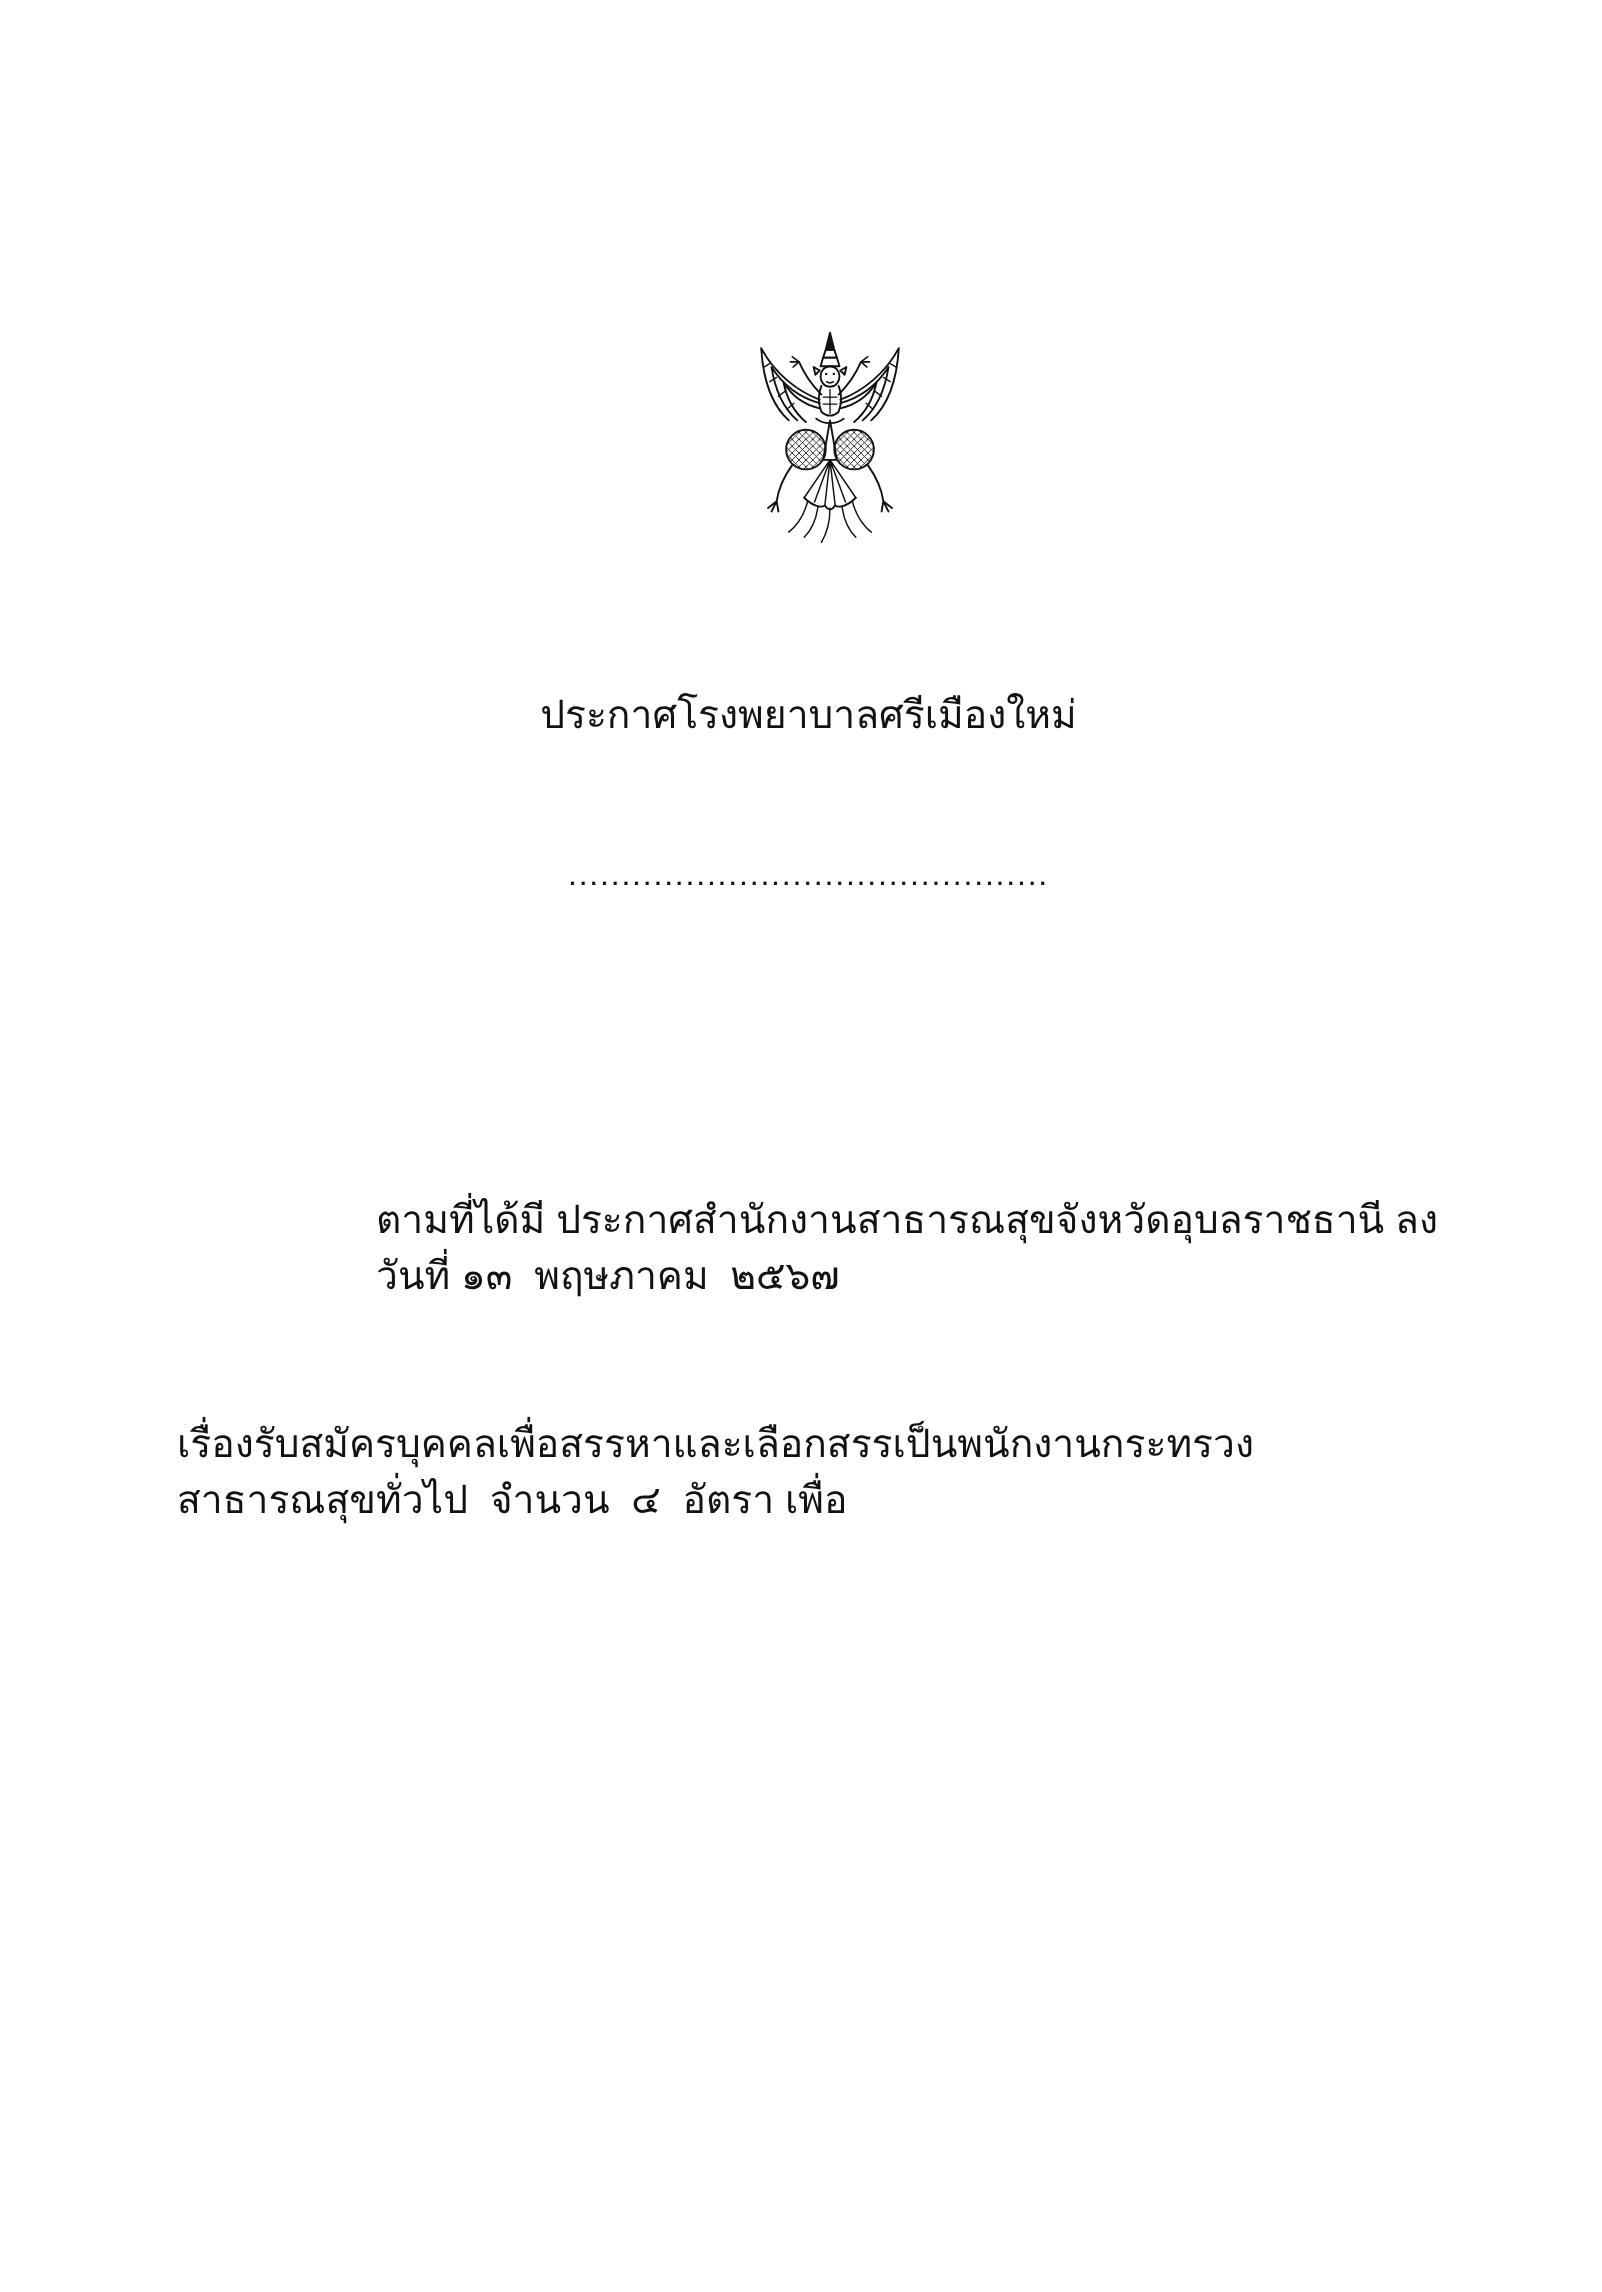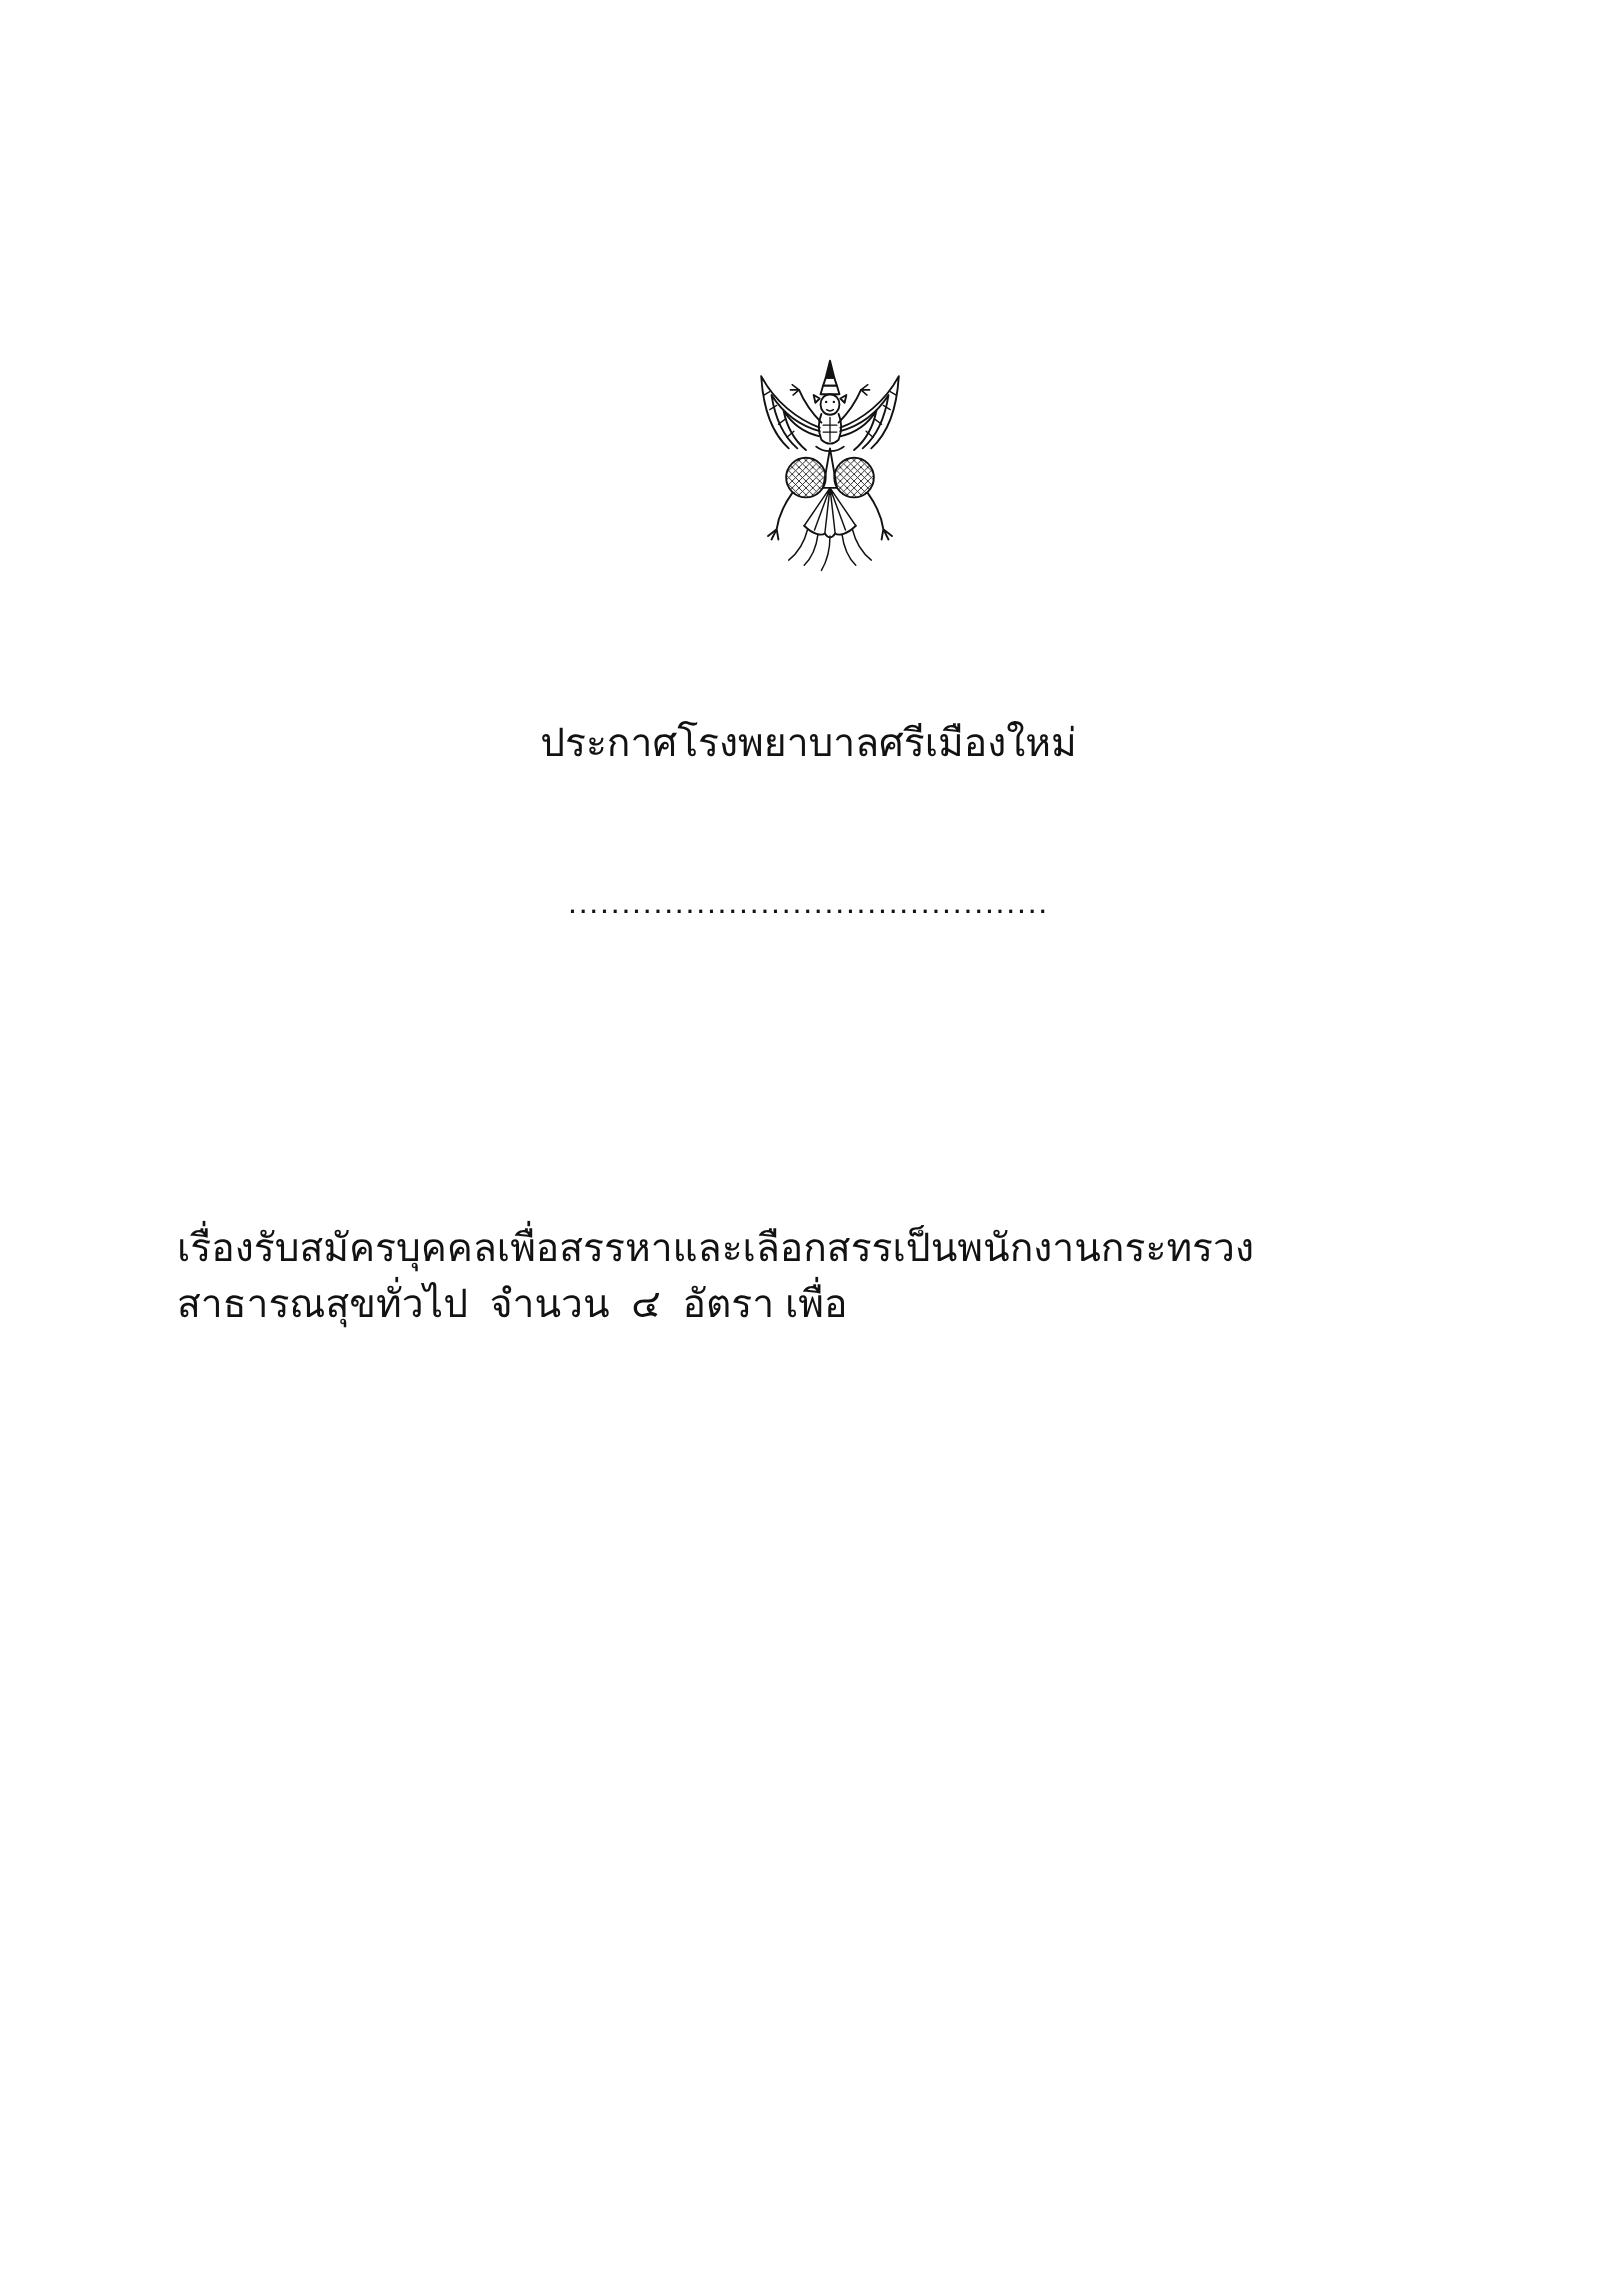--- a/index.html
+++ b/index.html
@@ -6,21 +6,21 @@
   .page {
     position: relative;
     width: 1602px;
     height: 1767px;
     box-sizing: border-box;
     background: #ffffff;
     color: #121212;
     font-family: "Liberation Sans", "DejaVu Sans", sans-serif;
     font-size: 39px;
     line-height: 56px;
-    padding: 77px 162px 0 177px;
+    padding: 49px 162px 0 177px;
     overflow: hidden;
     white-space: pre-wrap;
   }
   .c   { text-align: center; }
   .emblem { text-align: center; height: 224px; margin-bottom: 21.5px; }
   .emblem svg { display: inline-block; }
   .dots { text-align: center; font-size: 32px; line-height: 36px; letter-spacing: 1.8px; margin-top: 1.8px; }
   .para1 { margin-top: 19.7px; }
   .indent    { padding-left: 199px; }
 </style>
@@ -77,20 +77,21 @@
         <path d="M56 158 C 46 172 40 186 38 200 M38 200 l-10 8 M38 200 l-6 12 M38 200 l2 12"></path>
         <path d="M144 158 C 154 172 160 186 162 200 M162 200 l10 8 M162 200 l6 12 M162 200 l-2 12"></path>
       </g>
     </svg>
   </div>
 
   <div class="c">ประกาศโรงพยาบาลศรีเมืองใหม่</div>
   <div class="dots">.............................................</div>
 
   <div class="para1">
+    <div class="indent">ตามที่ได้มี ประกาศสำนักงานสาธารณสุขจังหวัดอุบลราชธานี ลงวันที่ ๑๓  พฤษภาคม  ๒๕๖๗</div>
     <div>เรื่องรับสมัครบุคคลเพื่อสรรหาและเลือกสรรเป็นพนักงานกระทรวงสาธารณสุขทั่วไป  จำนวน  ๔  อัตรา เพื่อ</div>
   </div>
 
   
 
   
 
   
   
   

